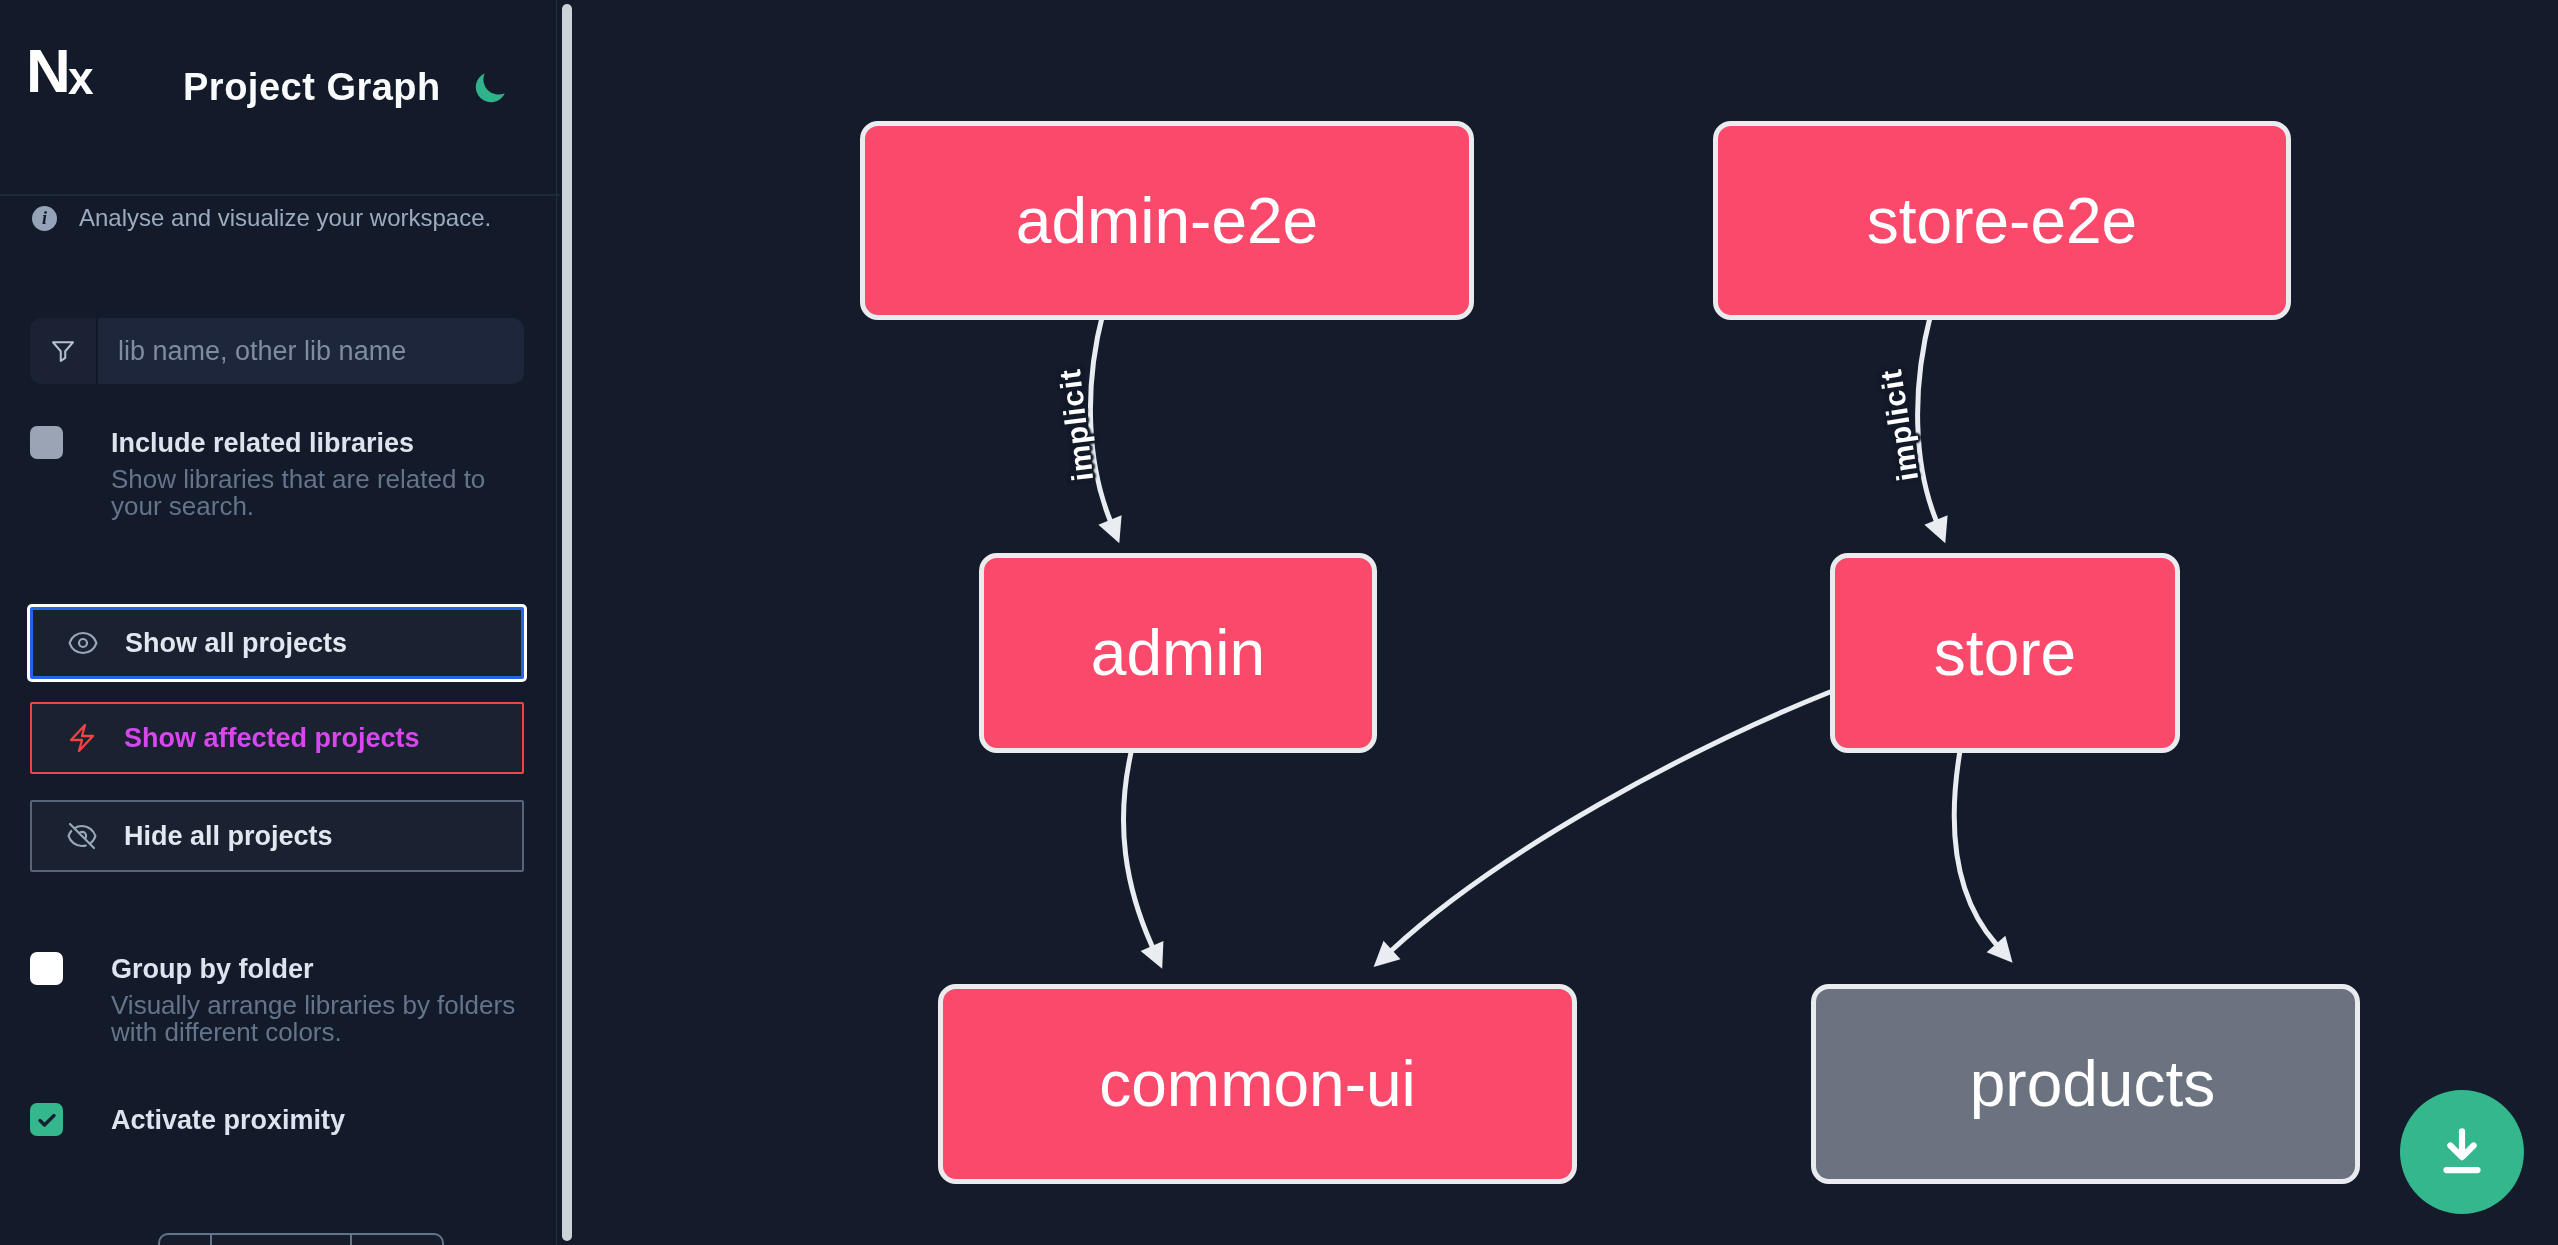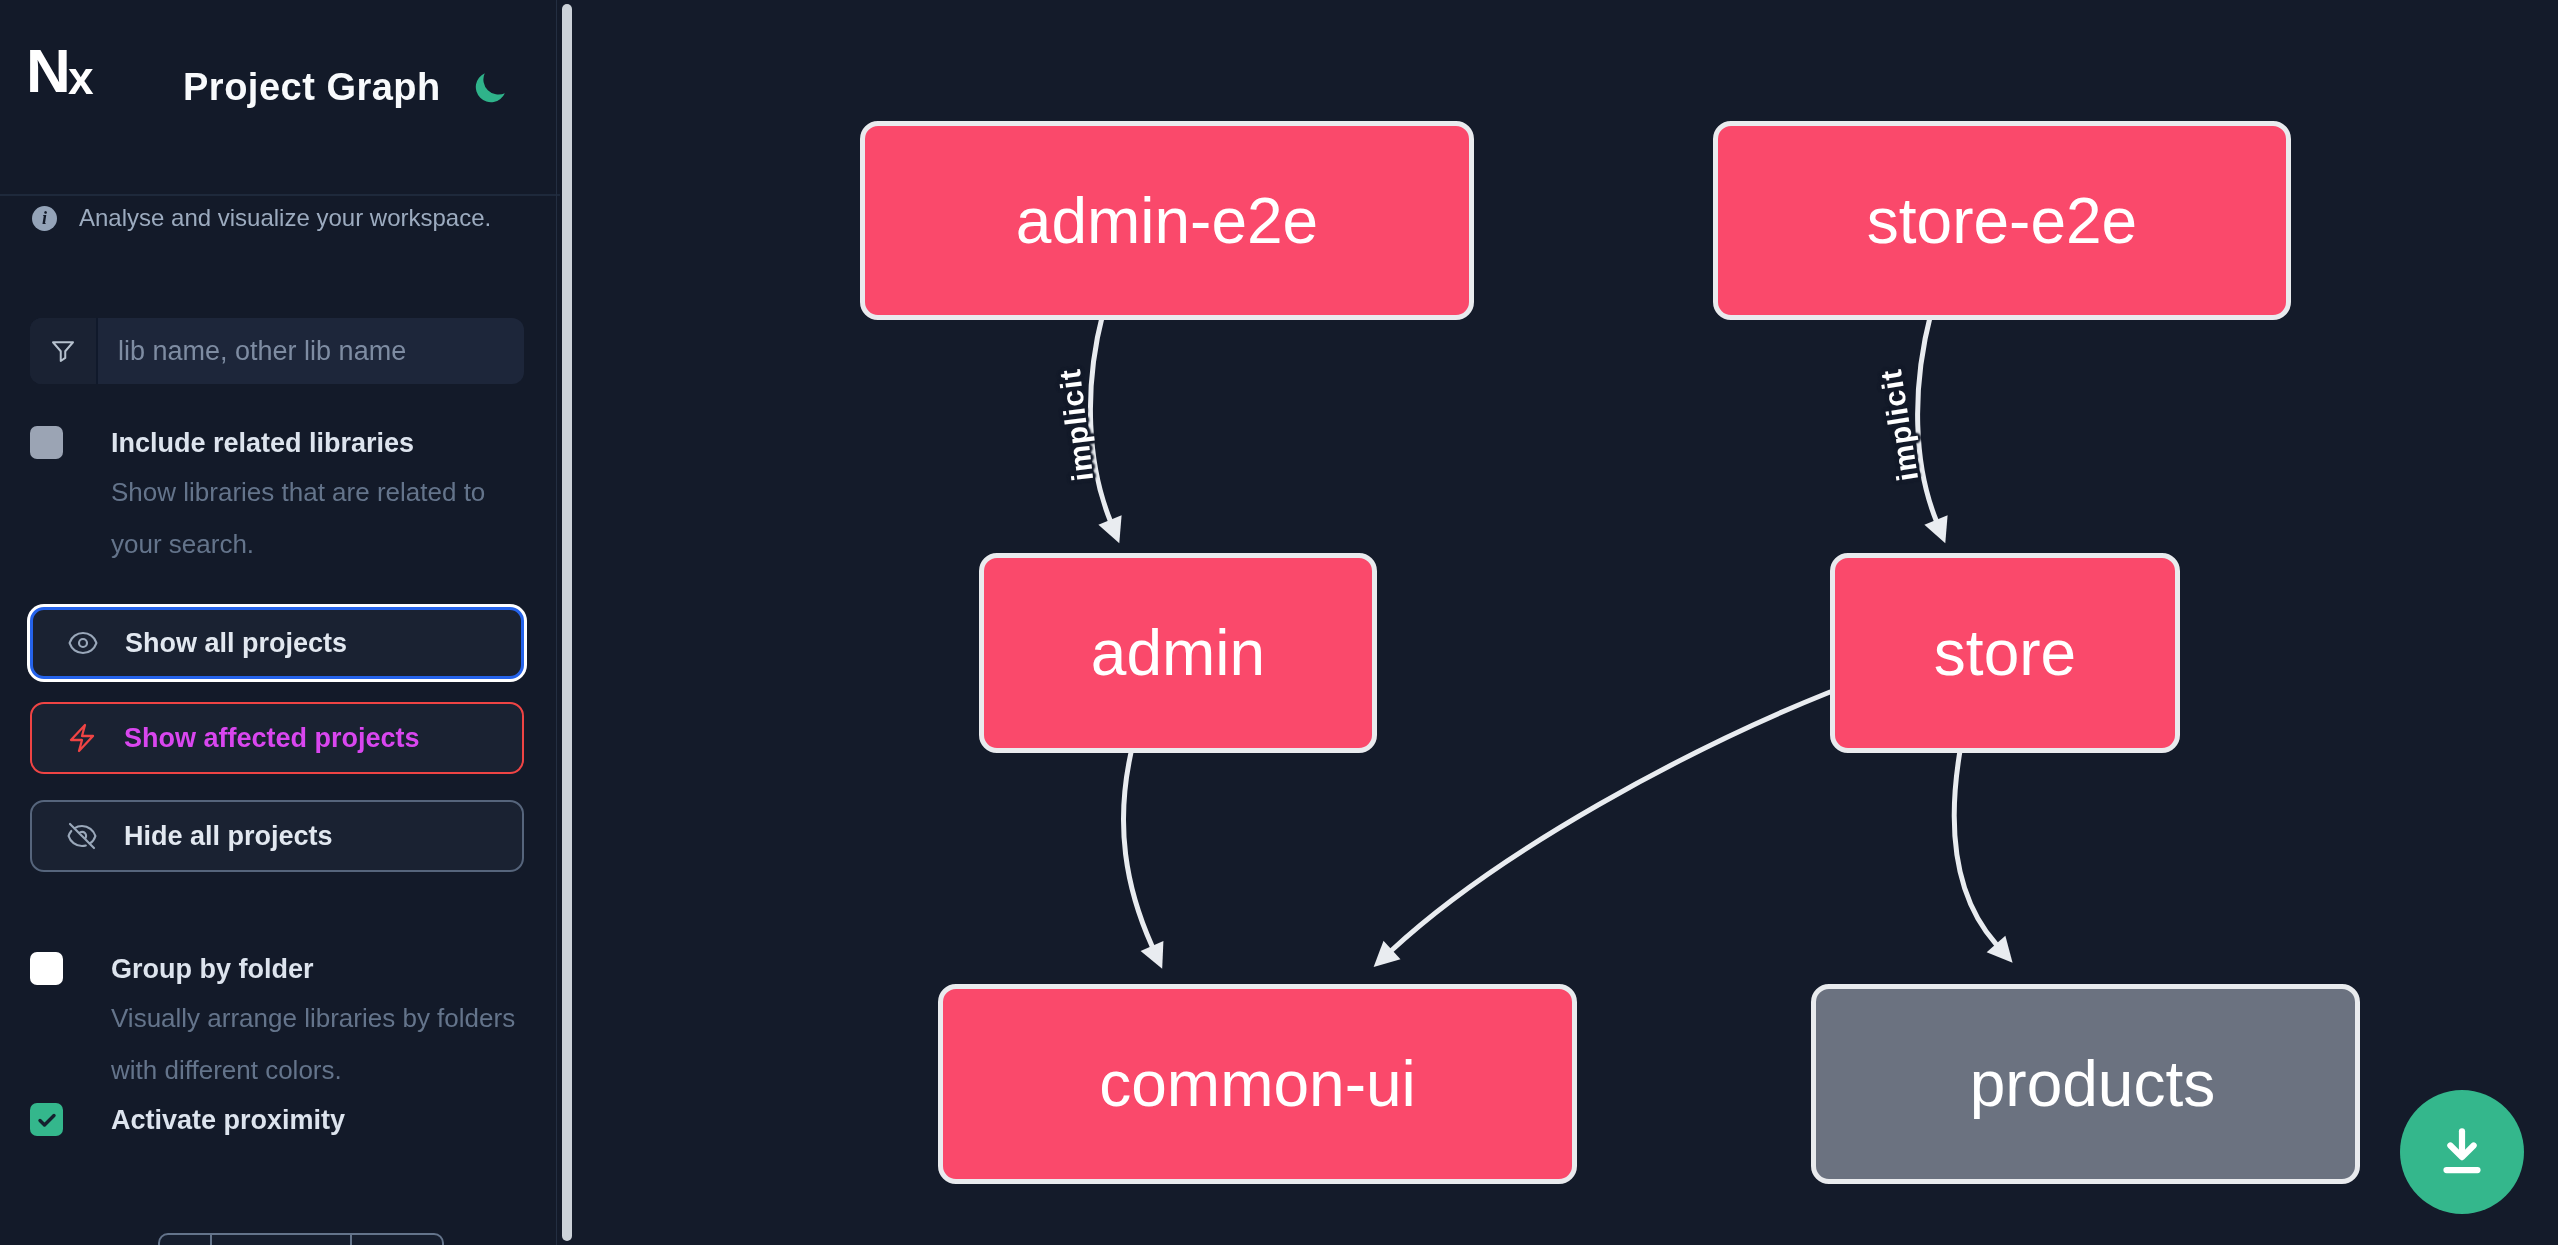--- a/index.html
+++ b/index.html
@@ -28,22 +28,22 @@
     display:flex;align-items:center;justify-content:center;flex:0 0 auto;}
   .searchbox input{flex:1;background:transparent;border:none;outline:none;color:#dbe3ee;
     font-size:27px;padding:0 20px;font-family:"Liberation Sans",sans-serif;}
   .searchbox input::placeholder{color:#7e8ca2;opacity:1;}
   .check-block{position:absolute;left:30px;width:500px;}
   .checkbox{position:absolute;left:0;top:2px;width:33px;height:33px;border-radius:7px;}
   .cb-gray{background:#9ba4b4;}
   .cb-white{background:#ffffff;}
   .cb-green{background:#34b78c;display:flex;align-items:center;justify-content:center;}
   .check-label{margin-left:81px;font-size:27px;font-weight:600;color:#dde4ee;line-height:38px;}
-  .check-desc{margin-left:81px;font-size:26px;color:#64748b;line-height:52px;width:432px;margin-top:4px;}
-  .side-btn{position:absolute;left:30px;width:494px;height:72px;border-radius:14px;background:#1a2232;
+  .check-desc{margin-left:81px;font-size:26px;color:#64748b;line-height:27px;width:432px;margin-top:4px;}
+  .side-btn{position:absolute;left:30px;width:494px;height:72px;border-radius:2px;background:#1a2232;
     display:flex;align-items:center;gap:26px;padding:0 0 0 34px;box-sizing:border-box;cursor:pointer;}
   .btn-label{font-size:27px;font-weight:600;color:#e2e8f0;}
   .btn-show-all{border:3px solid #2563eb;box-shadow:0 0 0 3px #ffffff;}
   .btn-affected{border:2px solid #ef4444;}
   .btn-affected .btn-label{color:#d946ef;}
   .btn-hide{border:2px solid #56657c;}
   .stepper{position:absolute;left:158px;top:1233px;width:282px;height:44px;border:2px solid #64748b;
     border-radius:10px;display:flex;background:#161e2e;}
   .stepper .cell{height:100%;box-sizing:border-box;}
   .stepper .cell + .cell{border-left:2px solid #64748b;}

